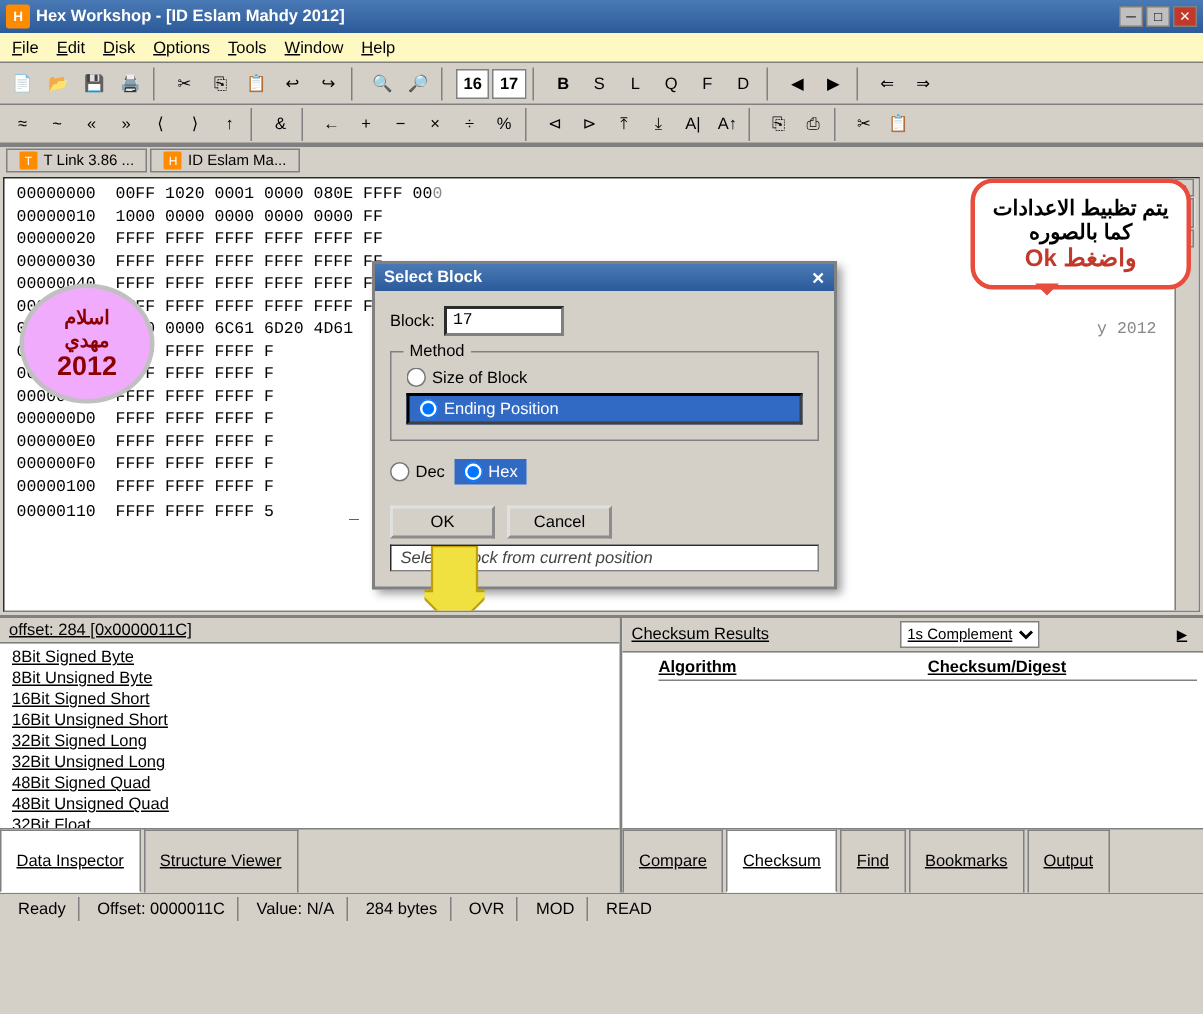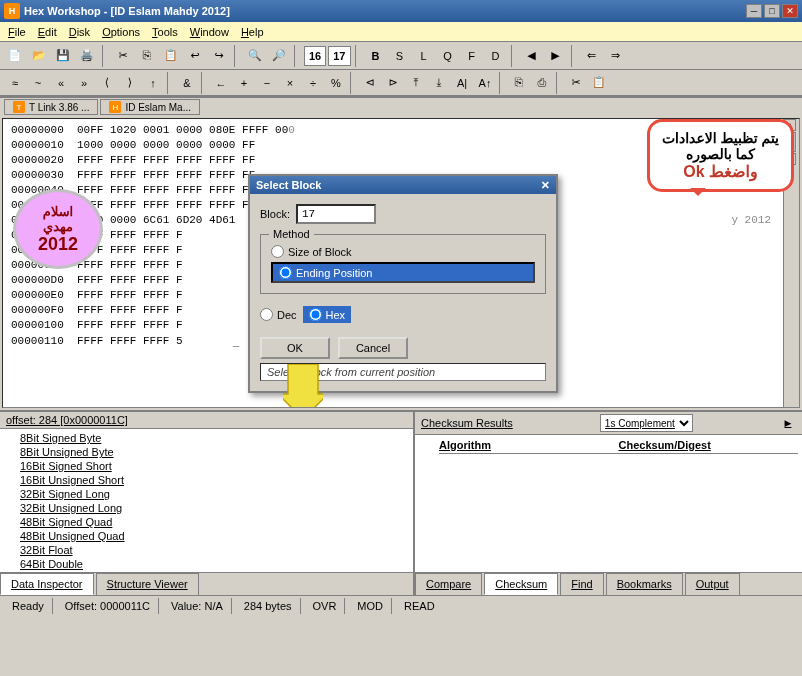--- a/index.html
+++ b/index.html
@@ -59,30 +59,30 @@
     #arrow-down { position: absolute; top: 245px; left: 280px; z-index: 200; }
 
     
     #bottom-area { display: flex; height: 185px; border-top: 2px solid #808080; text-decoration: underline; }
     #left-panel { width: 415px; background: white; border-right: 2px solid #808080; display: flex; flex-direction: column; }
     #left-panel-header { background: #d4d0c8; border-bottom: 1px solid #808080; padding: 2px 6px; font-size: 11px; display: flex; align-items: center; }
     #right-panel { flex: 1; background: white; display: flex; flex-direction: column; }
     #right-panel-header { background: #d4d0c8; border-bottom: 1px solid #808080; padding: 2px 6px; font-size: 11px; display: flex; align-items: center; justify-content: space-between; }
     #checksum-select { height: 18px; font-size: 10px; border: 1px solid #808080; background: white; }
     #data-list { flex: 1; overflow-y: auto; padding: 2px 0; }
-    .data-item { padding: 1px 20px; font-size: 11px; }
+    .data-item { padding: 1px 8px; font-size: 11px; }
     #checksum-table { flex: 1; padding: 4px; }
     .checksum-header { display: flex; font-size: 11px; font-weight: bold; border-bottom: 1px solid #808080; padding-bottom: 2px; margin-bottom: 2px; margin-left: 20px; }
     .checksum-col1 { flex: 1; }
     .checksum-col2 { flex: 1; }
 
     
     #left-tabs { display: flex; background: #d4d0c8; border-top: 1px solid #808080; }
     #right-tabs { display: flex; background: #d4d0c8; border-top: 1px solid #808080; }
-    .tab { padding: 4px 10px; font-size: 11px; border: 1px solid #808080; border-bottom: none; background: #d4d0c8; cursor: pointer; margin-right: 2px; }
+    .tab { padding: 14px 10px; font-size: 11px; border: 1px solid #808080; border-bottom: none; background: #d4d0c8; cursor: pointer; margin-right: 2px; }
     .tab.active { background: white; border-bottom: 1px solid white; }
 
     
     #status-bar { background: #d4d0c8; height: 20px; display: flex; align-items: center; border-top: 1px solid #808080; padding: 0 4px; font-size: 11px; gap: 4px; }
     .status-seg { padding: 0 8px; border-right: 1px solid #808080; height: 16px; display: flex; align-items: center; }
     .status-seg:last-child { border-right: none; }
 
     
     #taskbar { background: #d4d0c8; height: 20px; border-top: 2px solid #808080; display: flex; align-items: center; padding: 0 4px; gap: 2px; }
     .task-btn { background: #d4d0c8; border: 1px solid #808080; padding: 1px 8px; font-size: 10px; cursor: pointer; display: flex; align-items: center; gap: 4px; height: 16px; }

